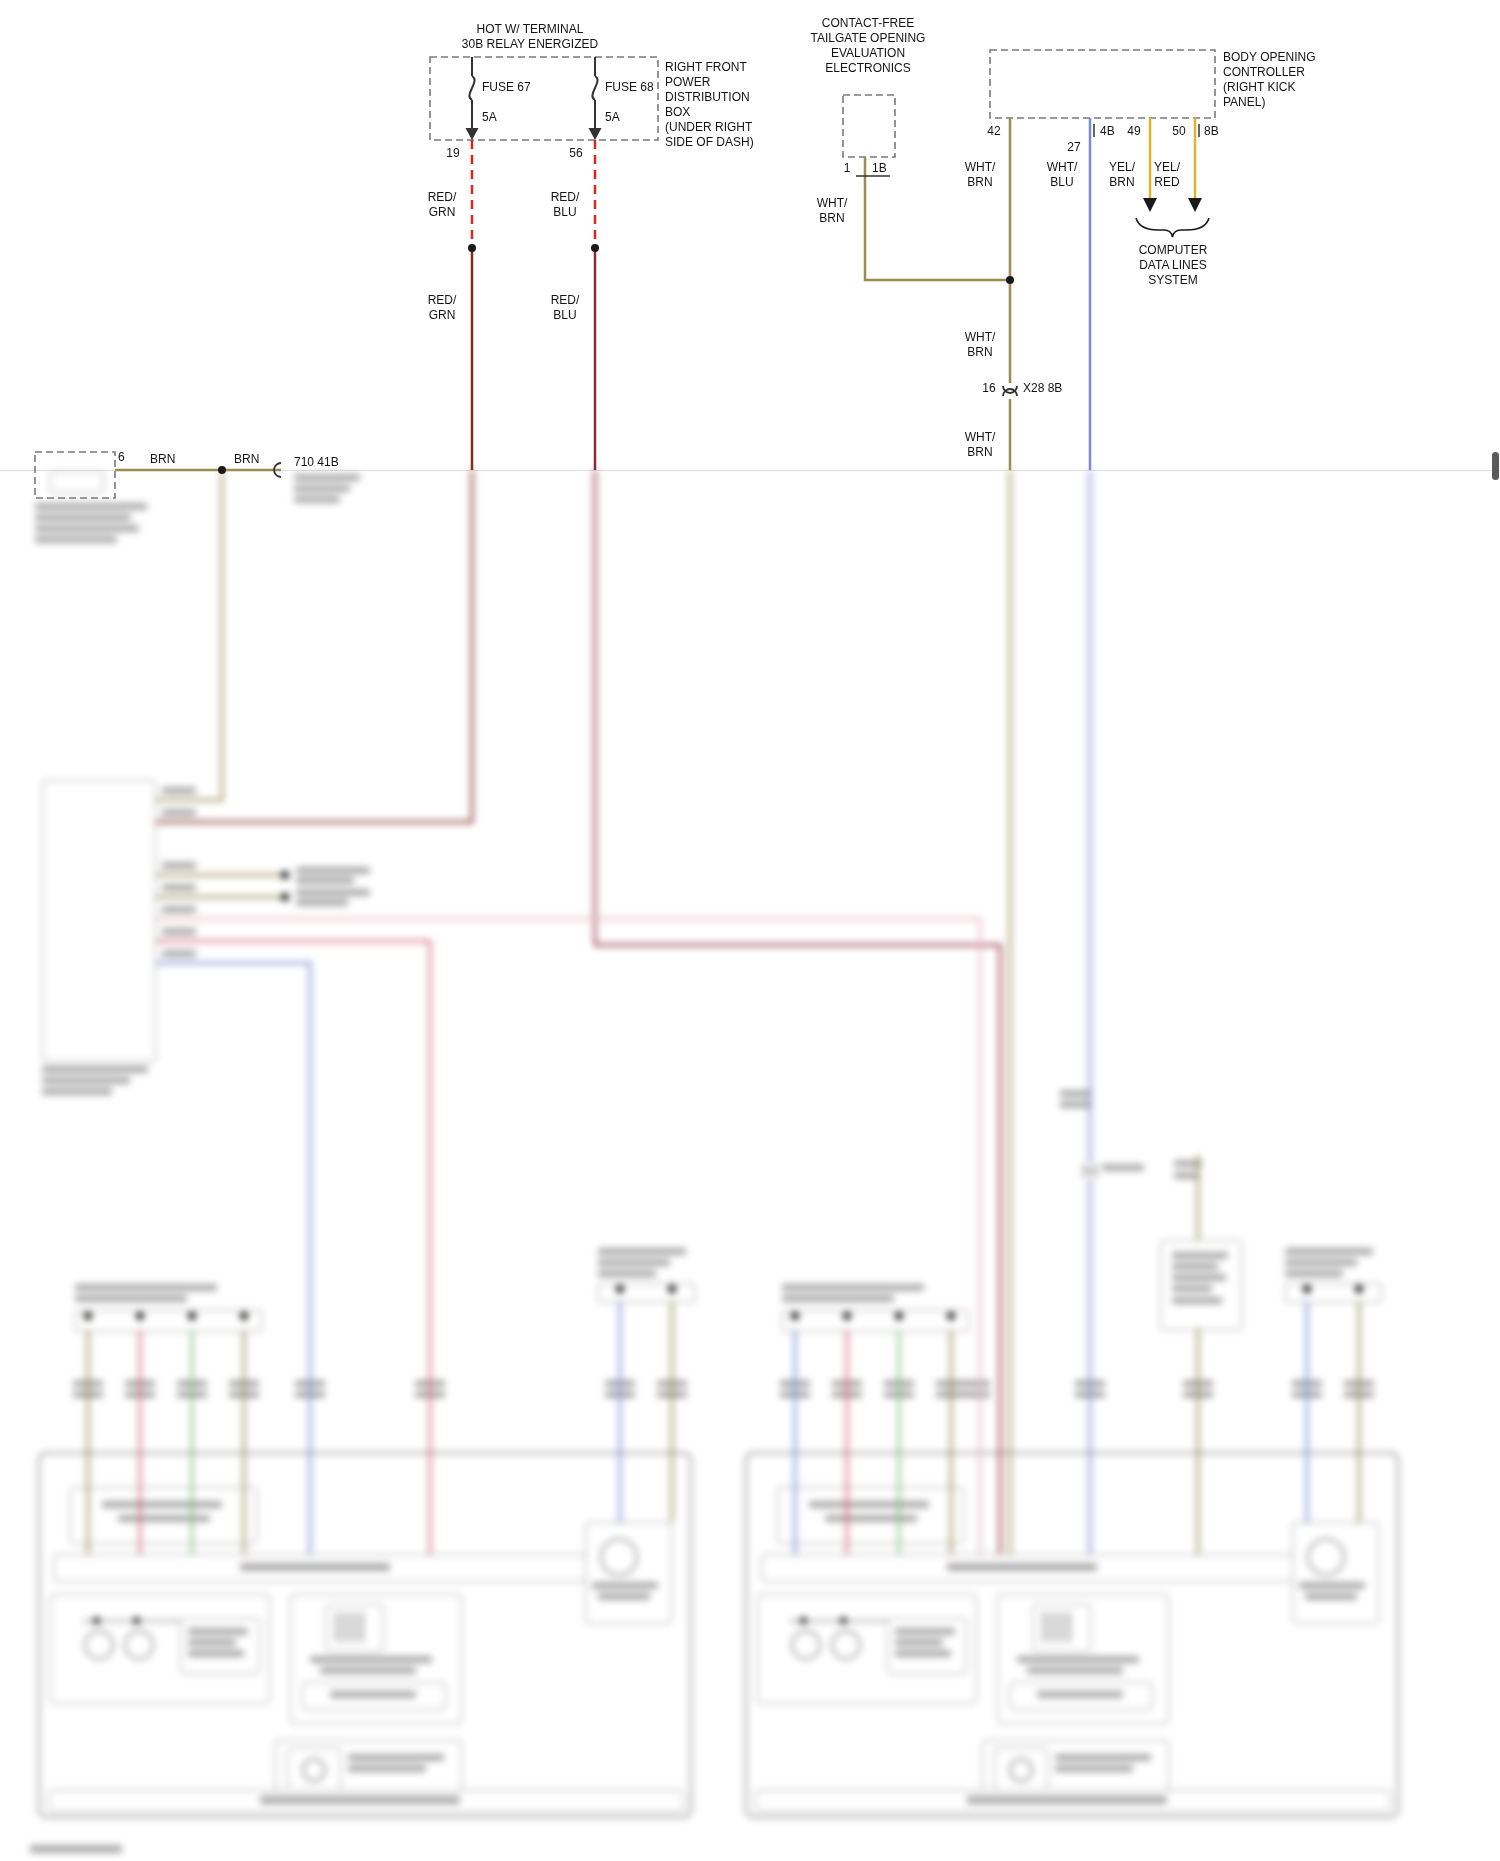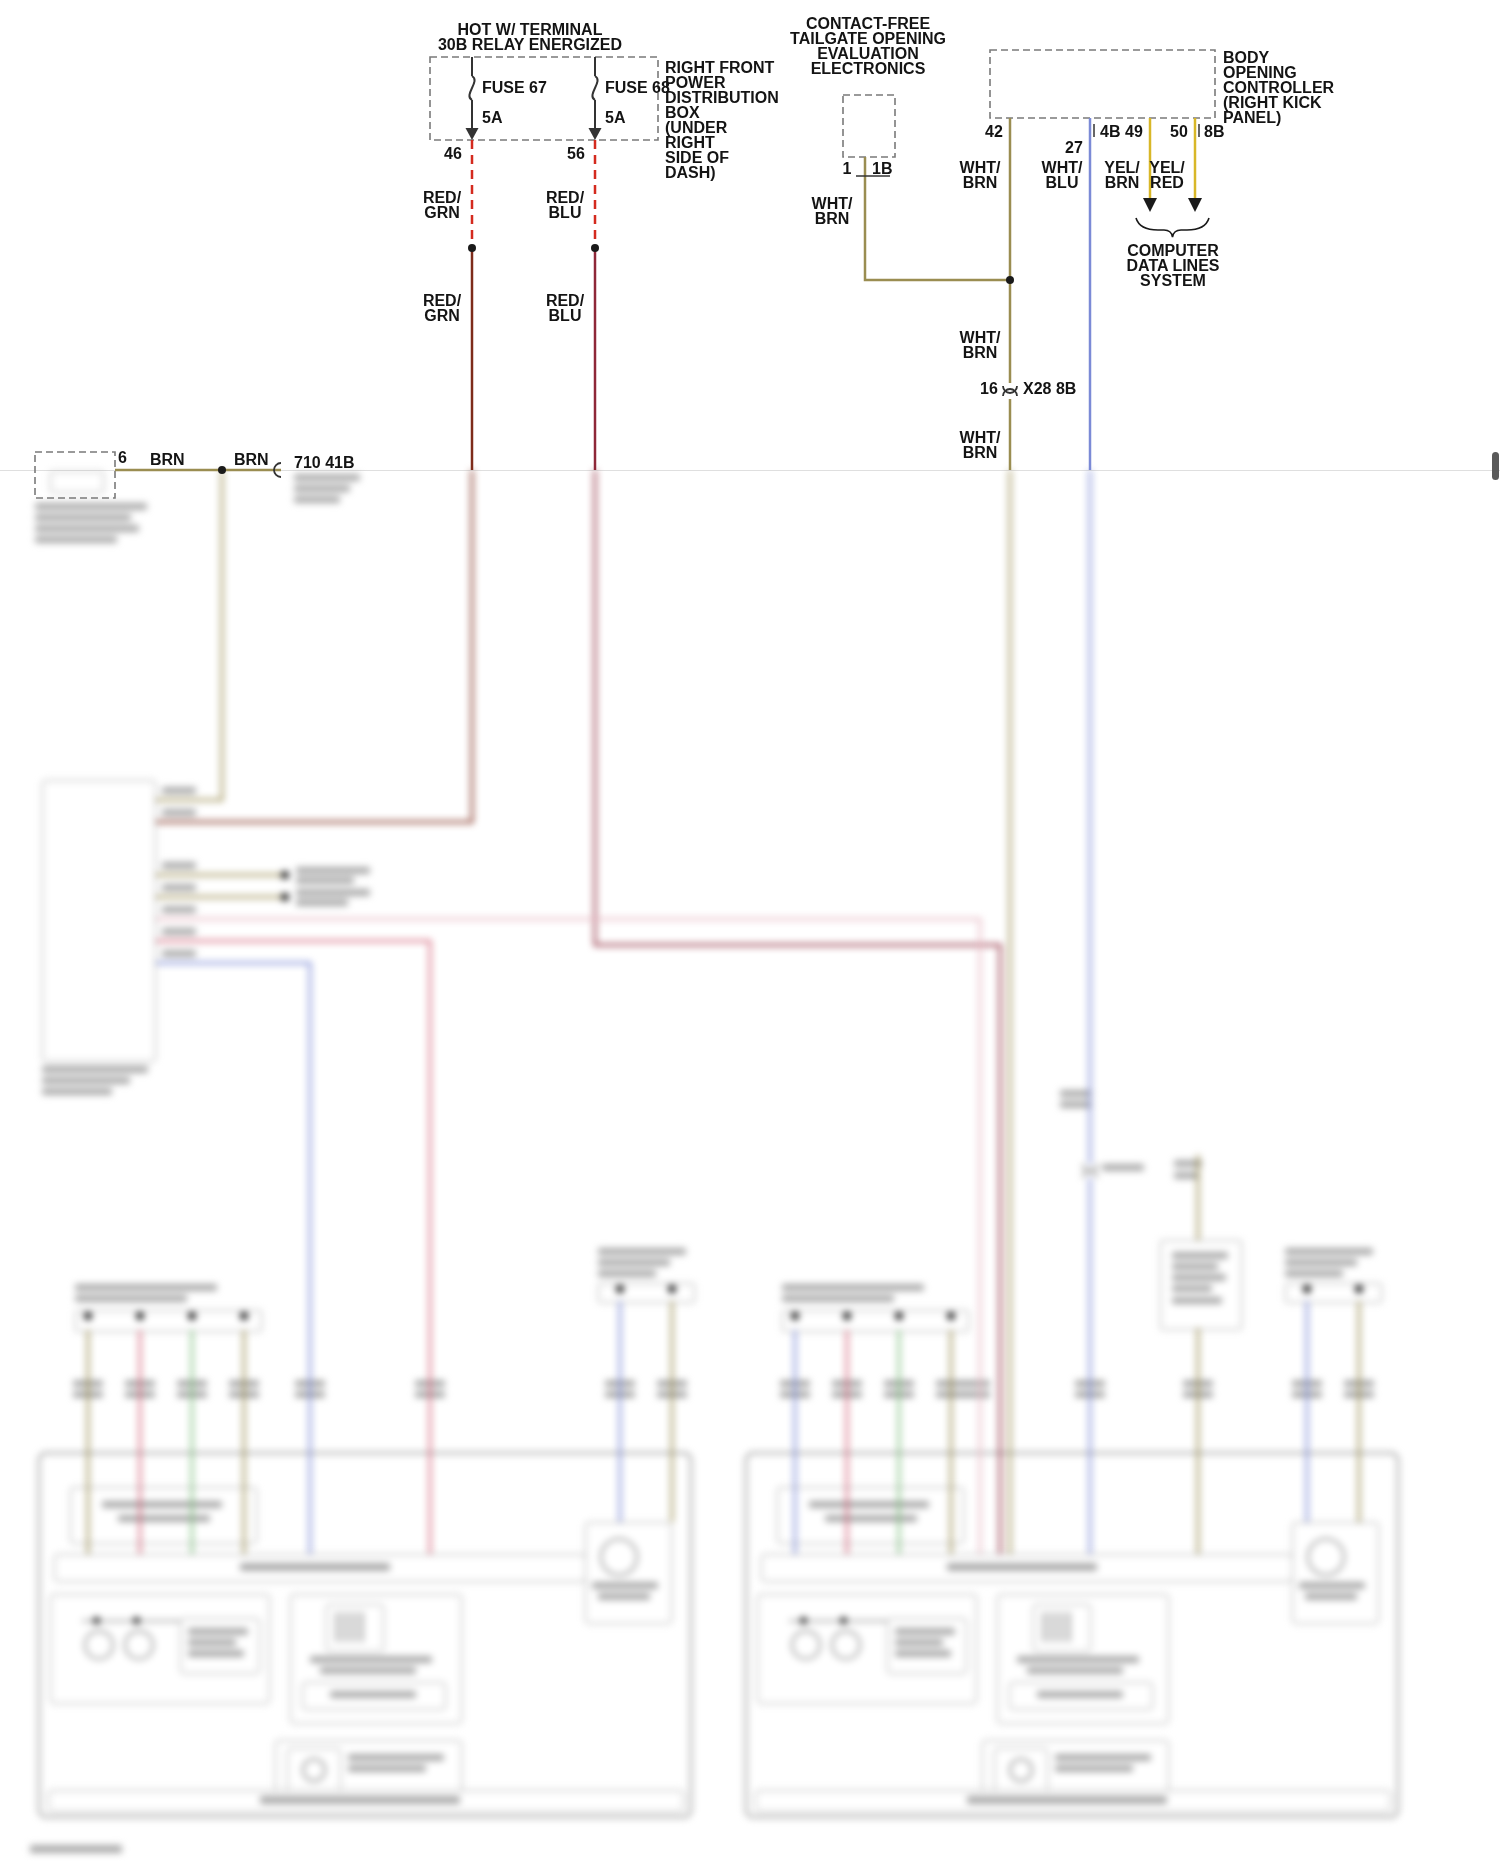--- a/index.html
+++ b/index.html
@@ -1,18 +1,18 @@
 <!DOCTYPE html>
 <html><head>
 <meta charset="utf-8">
 <style>
   html,body{margin:0;padding:0;background:#e9e9e9;}
   .page{position:relative;width:1500px;height:1861px;background:#ffffff;overflow:hidden;
         font-family:"Liberation Sans",sans-serif;color:#141414;}
-  .lbl{position:absolute;font-size:16px;line-height:15px;white-space:pre-line;font-weight:bold;}
+  .lbl{position:absolute;font-size:12px;line-height:15px;white-space:pre-line;}
   .c{text-align:center;}
   .r{text-align:center;}
   svg.layer{position:absolute;left:0;top:0;}
   .blur-layer{position:absolute;left:0;top:0;width:1500px;height:1861px;filter:blur(3.5px);}
   .bar{position:absolute;background:#ababab;border-radius:2px;}
   .vbar{position:absolute;background:#9a9a9a;}
   .inner-box{position:absolute;border:1.5px solid #9b9b9b;border-radius:4px;background:#ffffff;}
   .plain-box{position:absolute;border:1.5px solid #9b9b9b;border-radius:3px;background:#ffffff;}
   .circ{position:absolute;border:2px solid #8f8f8f;border-radius:50%;background:#ffffff;}
   .mdot{position:absolute;background:#222;border-radius:50%;}
@@ -348,21 +348,21 @@
   <div class="lbl" style="left:665px;top:60px;width:110px;">RIGHT FRONT
 POWER
 DISTRIBUTION
 BOX
 (UNDER RIGHT
 SIDE OF DASH)</div>
   <div class="lbl" style="left:482px;top:80px;">FUSE 67</div>
   <div class="lbl" style="left:482px;top:110px;">5A</div>
   <div class="lbl" style="left:605px;top:80px;">FUSE 68</div>
   <div class="lbl" style="left:605px;top:110px;">5A</div>
-  <div class="lbl r" style="left:440px;top:146px;width:26px;">46</div>
+  <div class="lbl r" style="left:440px;top:146px;width:26px;">19</div>
   <div class="lbl r" style="left:563px;top:146px;width:26px;">56</div>
 
   <div class="lbl r" style="left:418px;top:190px;width:48px;">RED/
 GRN</div>
   <div class="lbl r" style="left:418px;top:293px;width:48px;">RED/
 GRN</div>
   <div class="lbl r" style="left:541px;top:190px;width:48px;">RED/
 BLU</div>
   <div class="lbl r" style="left:541px;top:293px;width:48px;">RED/
 BLU</div>

